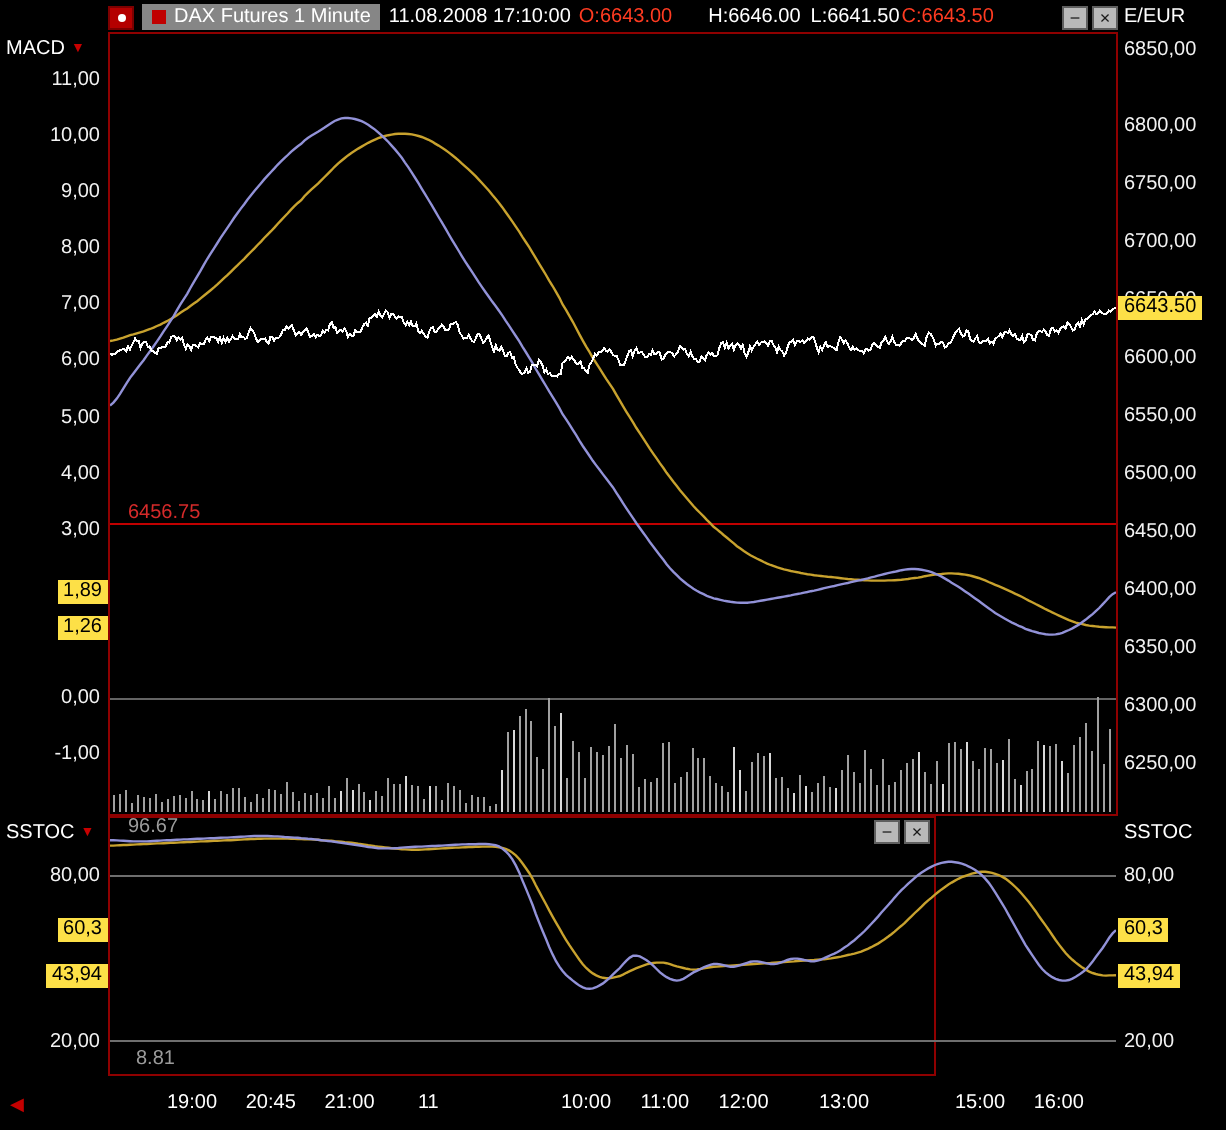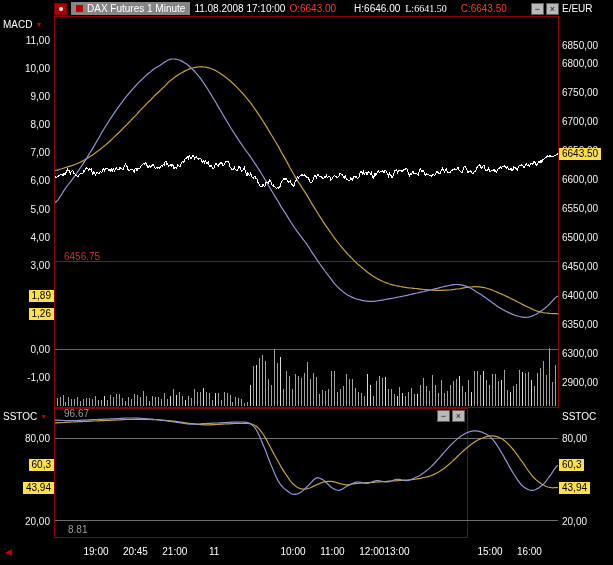--- a/index.html
+++ b/index.html
@@ -56,21 +56,21 @@
 
   <div id="titlebar">
     <div class="app-btn">
       <span class="dot"></span>
     </div>
     <div class="title-chip">
       <span class="chip-icon"></span>
       <span>DAX Futures 1 Minute</span>
     </div>
     <span>11.08.2008 17:10:00</span>
-    <span id="ohlc"><span style="color: rgb(255, 59, 33); margin-right: 18px;">O:6643.00</span><span style="color: rgb(255, 255, 255); margin-right: 5px;">H:6646.00</span><span style="color: rgb(255, 255, 255); margin-right: 14px; font-family: Liberation Serif, serif;">L:6641.50</span><span style="color: rgb(255, 59, 33); margin-right: 5px;">C:6643.50</span></span>
+    <span id="ohlc"><span style="color: rgb(255, 59, 33); margin-right: 18px;">O:6643.00</span><span style="color: rgb(255, 255, 255); margin-right: 5px;">H:6646.00</span><span style="color: rgb(255, 255, 255); margin-right: 1px;">L:6641.50</span><span style="color: rgb(255, 59, 33); margin-right: 5px;">C:6643.50</span></span>
     <div class="winbtns">
       <div class="wbtn">−</div>
       <div class="wbtn">×</div>
     </div>
   </div>
 
   <div id="right-axis-title">E/EUR</div>
 
   <div class="ind-label" id="macd-dd">
     <span>MACD</span>
@@ -266,33 +266,33 @@
       <div class="tick" style="top: 164.3px;">6,00</div>
       <div class="tick" style="top: 192.5px;">5,00</div>
       <div class="tick" style="top: 220.6px;">4,00</div>
       <div class="tick" style="top: 248.8px;">3,00</div>
       <div class="tick" style="top: 333.3px;">0,00</div>
       <div class="tick" style="top: 361.4px;">-1,00</div>
       <div class="vbadge" style="top: 280.1px;">1,89</div>
       <div class="vbadge" style="top: 297.8px;">1,26</div>
     </div>
   <div class="axis-col" id="right-axis-main">
-      <div class="tick r" style="top: 29px; text-align: right;">6850,00</div>
+      <div class="tick r" style="top: 9px; text-align: right;">6850,00</div>
       <div class="tick r" style="top: 47.3px;">6800,00</div>
       <div class="tick r" style="top: 76.2px;">6750,00</div>
       <div class="tick r" style="top: 105.2px;">6700,00</div>
       <div class="tick r" style="top: 134.1px;">6650,00</div>
       <div class="tick r" style="top: 163px;">6600,00</div>
       <div class="tick r" style="top: 191.9px;">6550,00</div>
       <div class="tick r" style="top: 220.9px;">6500,00</div>
       <div class="tick r" style="top: 249.8px;">6450,00</div>
       <div class="tick r" style="top: 278.7px;">6400,00</div>
       <div class="tick r" style="top: 307.7px;">6350,00</div>
       <div class="tick r" style="top: 336.6px;">6300,00</div>
-      <div class="tick r" style="top: 365.5px;">2900,00</div>
+      <div class="tick r" style="top: 365.5px;">6250,00</div>
       <div class="vbadge r" style="top: 137.8px;">6643.50</div>
     </div>
 
   <div class="ind-label" id="sstoc-dd-left">
     <span>SSTOC</span>
     <span class="red-arrow">▼</span>
   </div>
   <div id="sstoc-label-right">SSTOC</div>
 
   <div class="panel" id="sstoc-panel">
@@ -325,19 +325,19 @@
   <div id="scroll-left">◀</div>
   <div id="time-axis">
       <div class="tlabel" style="left: 42px;">19:00</div>
       <div class="tlabel" style="left: 81.4px;">20:45</div>
       <div class="tlabel" style="left: 120.8px;">21:00</div>
       <div class="tlabel" style="left: 160.2px;">11</div>
       <div class="tlabel" style="left: 197px; margin-top: 28px;">09:00</div>
       <div class="tlabel" style="left: 239px;">10:00</div>
       <div class="tlabel" style="left: 278.4px;">11:00</div>
       <div class="tlabel" style="left: 317.8px;">12:00</div>
-      <div class="tlabel" style="left: 343px; text-align: right;">13:00</div>
+      <div class="tlabel" style="left: 368px; text-align: right;">13:00</div>
       <div class="tlabel" style="left: 396.6px; margin-top: 32px;">14:00</div>
       <div class="tlabel" style="left: 436px;">15:00</div>
       <div class="tlabel" style="left: 475.4px;">16:00</div>
     </div>
 
 </div>
 
 </body></html>

